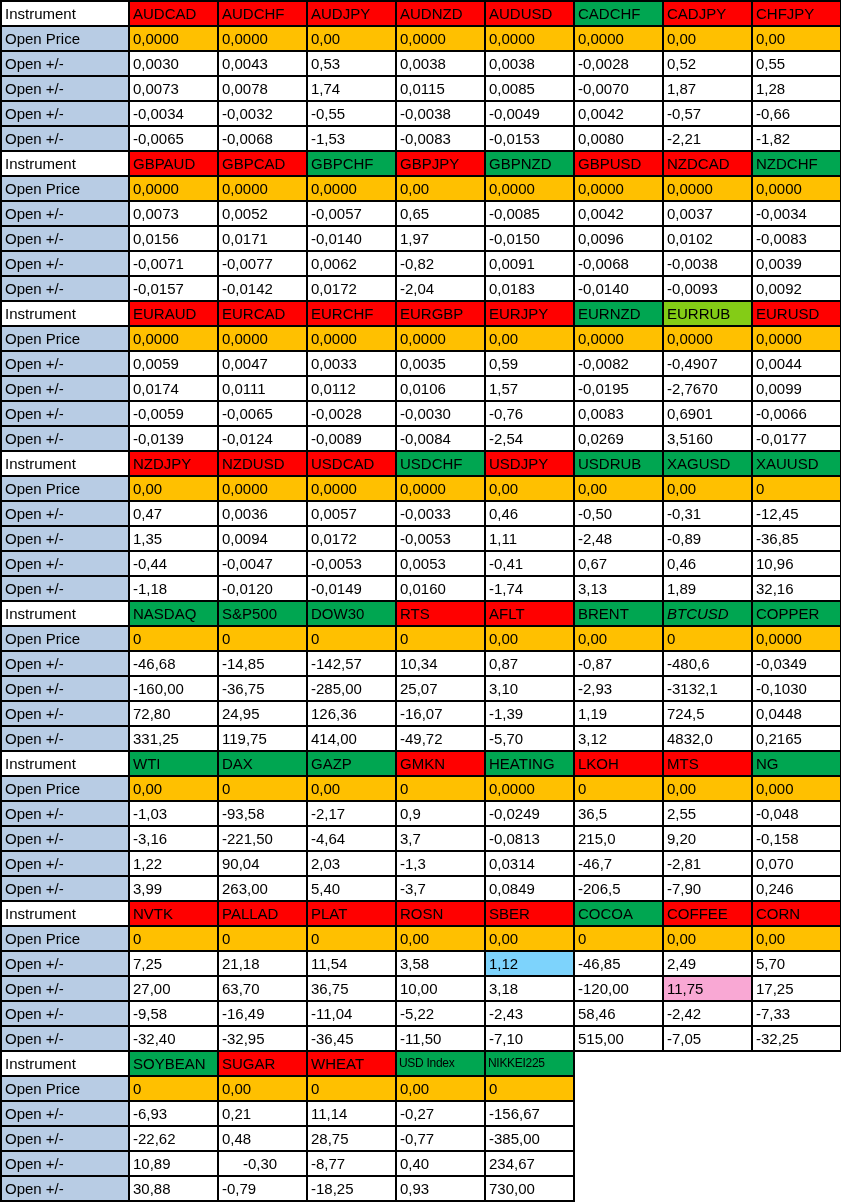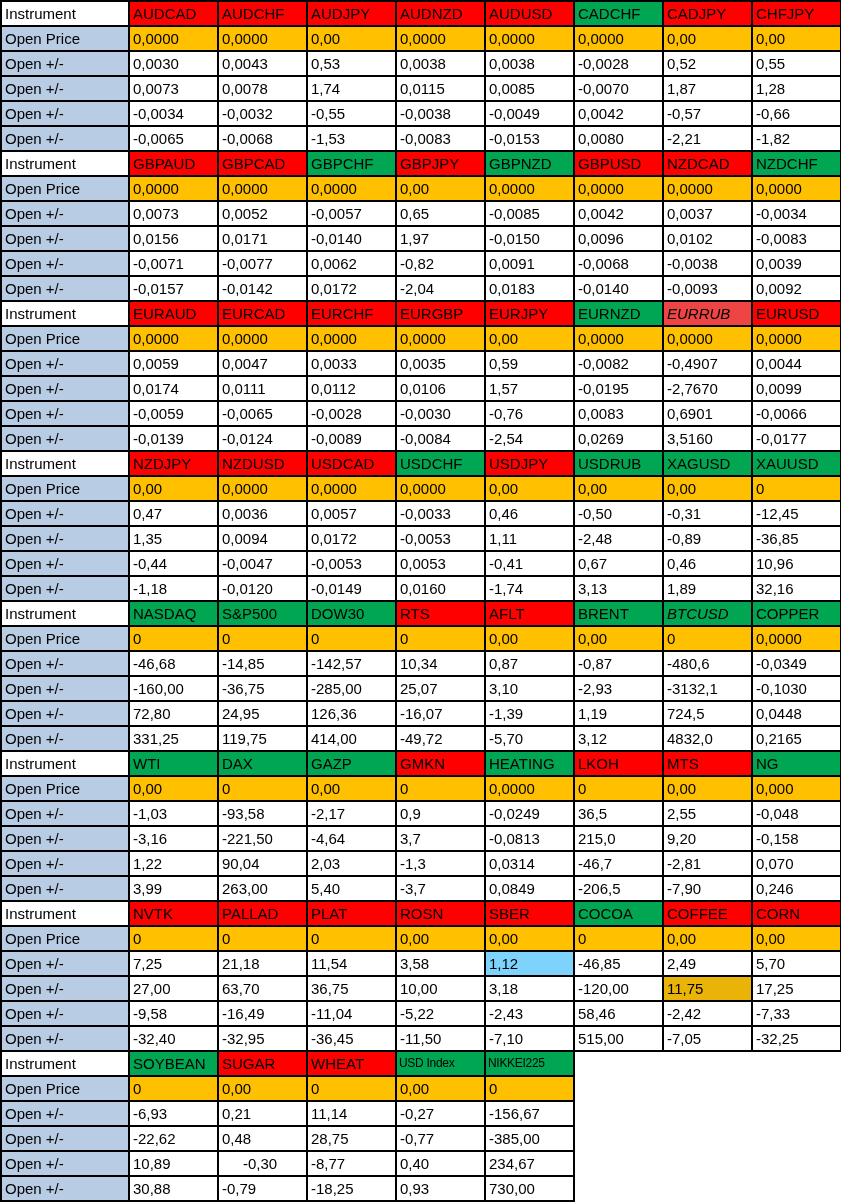--- a/index.html
+++ b/index.html
@@ -170,21 +170,21 @@
         <td style="background-color: rgb(255, 255, 255);">0,0092</td>
       </tr>
       <tr>
         <td style="background-color: rgb(255, 255, 255);">Instrument</td>
         <td style="background-color: rgb(255, 0, 0);">EURAUD</td>
         <td style="background-color: rgb(255, 0, 0);">EURCAD</td>
         <td style="background-color: rgb(255, 0, 0);">EURCHF</td>
         <td style="background-color: rgb(255, 0, 0);">EURGBP</td>
         <td style="background-color: rgb(255, 0, 0);">EURJPY</td>
         <td style="background-color: rgb(0, 166, 81);">EURNZD</td>
-        <td style="background-color: #ef4444; font-style: italic;">EURRUB</td>
+        <td style="background-color: #84cc16;">EURRUB</td>
         <td style="background-color: rgb(255, 0, 0);">EURUSD</td>
       </tr>
       <tr>
         <td style="background-color: rgb(184, 204, 228);">Open Price</td>
         <td style="background-color: rgb(255, 192, 0);">0,0000</td>
         <td style="background-color: rgb(255, 192, 0);">0,0000</td>
         <td style="background-color: rgb(255, 192, 0);">0,0000</td>
         <td style="background-color: rgb(255, 192, 0);">0,0000</td>
         <td style="background-color: rgb(255, 192, 0);">0,00</td>
         <td style="background-color: rgb(255, 192, 0);">0,0000</td>
@@ -467,21 +467,21 @@
         <td style="background-color: rgb(255, 255, 255);">5,70</td>
       </tr>
       <tr>
         <td style="background-color: rgb(184, 204, 228);">Open +/-</td>
         <td style="background-color: rgb(255, 255, 255);">27,00</td>
         <td style="background-color: rgb(255, 255, 255);">63,70</td>
         <td style="background-color: rgb(255, 255, 255);">36,75</td>
         <td style="background-color: rgb(255, 255, 255);">10,00</td>
         <td style="background-color: rgb(255, 255, 255);">3,18</td>
         <td style="background-color: rgb(255, 255, 255);">-120,00</td>
-        <td style="background-color: #eab308;">11,75</td>
+        <td style="background-color: #f9a8d4;">11,75</td>
         <td style="background-color: rgb(255, 255, 255);">17,25</td>
       </tr>
       <tr>
         <td style="background-color: rgb(184, 204, 228);">Open +/-</td>
         <td style="background-color: rgb(255, 255, 255);">-9,58</td>
         <td style="background-color: rgb(255, 255, 255);">-16,49</td>
         <td style="background-color: rgb(255, 255, 255);">-11,04</td>
         <td style="background-color: rgb(255, 255, 255);">-5,22</td>
         <td style="background-color: rgb(255, 255, 255);">-2,43</td>
         <td style="background-color: rgb(255, 255, 255);">58,46</td>

